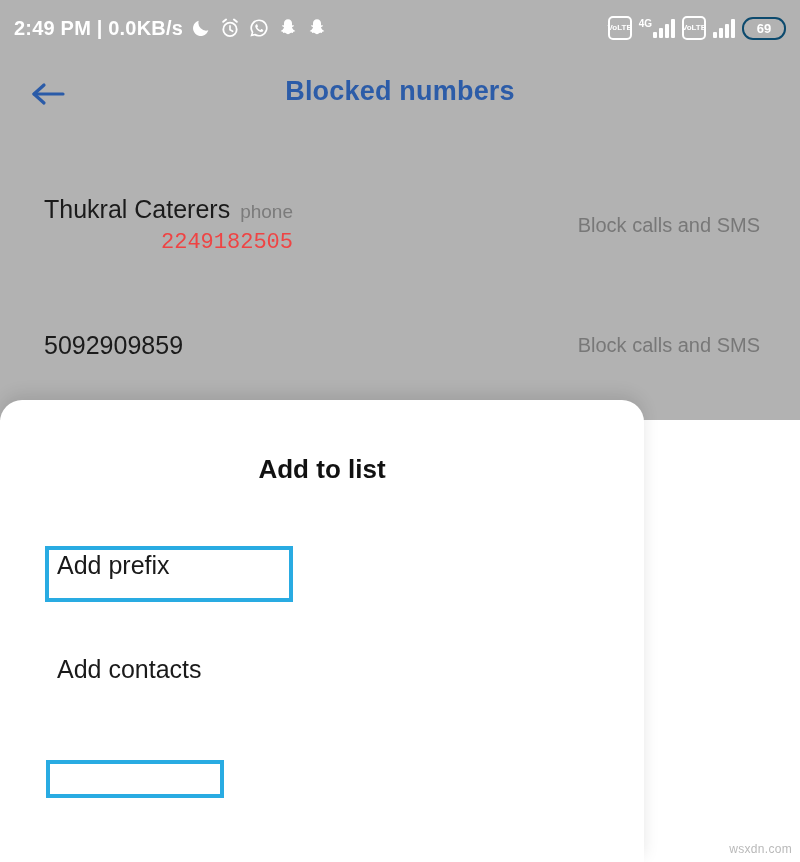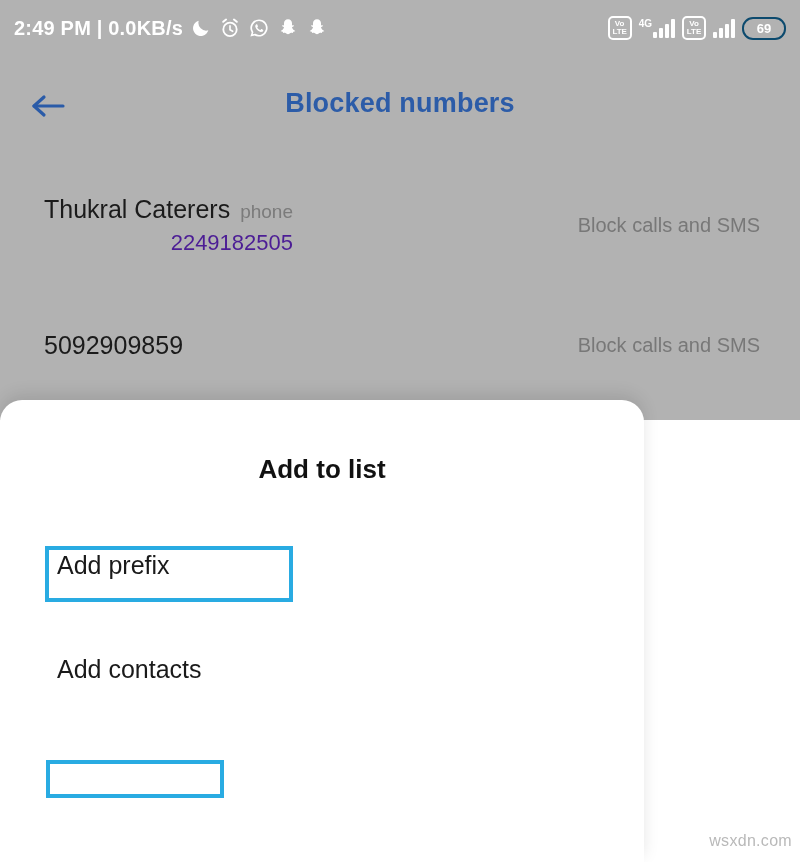--- a/index.html
+++ b/index.html
@@ -64,21 +64,21 @@
   .volte {
     width: 24px;
     height: 24px;
     border: 2px solid #ffffff;
     border-radius: 5px;
     color: #ffffff;
     font-size: 8px;
     font-weight: bold;
     line-height: 8px;
     display: flex;
-    flex-direction: column;
+    flex-direction: row;
     align-items: center;
     justify-content: center;
     box-sizing: border-box;
   }
   .bars {
     display: flex;
     align-items: flex-end;
     gap: 2px;
     height: 20px;
   }
@@ -113,21 +113,21 @@
     font-weight: bold;
     display: flex;
     align-items: center;
     justify-content: center;
     box-sizing: border-box;
   }
 
   
   .appbar {
     position: absolute;
-    left: 0; top: 68px;
+    left: 0; top: 56px;
     width: 673px;
     height: 80px;
   }
   .back-btn {
     position: absolute;
     left: 22px;
     top: 16px;
     width: 52px;
     height: 48px;
     display: flex;
@@ -172,21 +172,22 @@
     font-size: 25px;
     color: #1b1b1b;
     font-weight: normal;
   }
   .row-tag {
     font-size: 19px;
     color: #7b7b7b;
   }
   .row-sub {
     font-size: 22px;
-    color: #4c1d95;
+    color: #ef4444;
+    font-family: Liberation Mono, monospace;
   }
   .row-action {
     font-size: 20px;
     color: #787878;
     white-space: nowrap;
   }
 
   
   .sheet {
     position: absolute;
@@ -237,22 +238,22 @@
   .hl-contacts {
     left: 46px;
     top: 760px;
     width: 178px;
     height: 38px;
   }
 
   .watermark {
     position: absolute;
     right: 8px;
-    bottom: 12px;
-    font-size: 16px;
+    bottom: 6px;
+    font-size: 12px;
     color: #b9b9b9;
     letter-spacing: .3px;
   }
 </style>
 </head>
 <body>
 
 <div id="screen">
 
   <div class="backdrop"></div>

